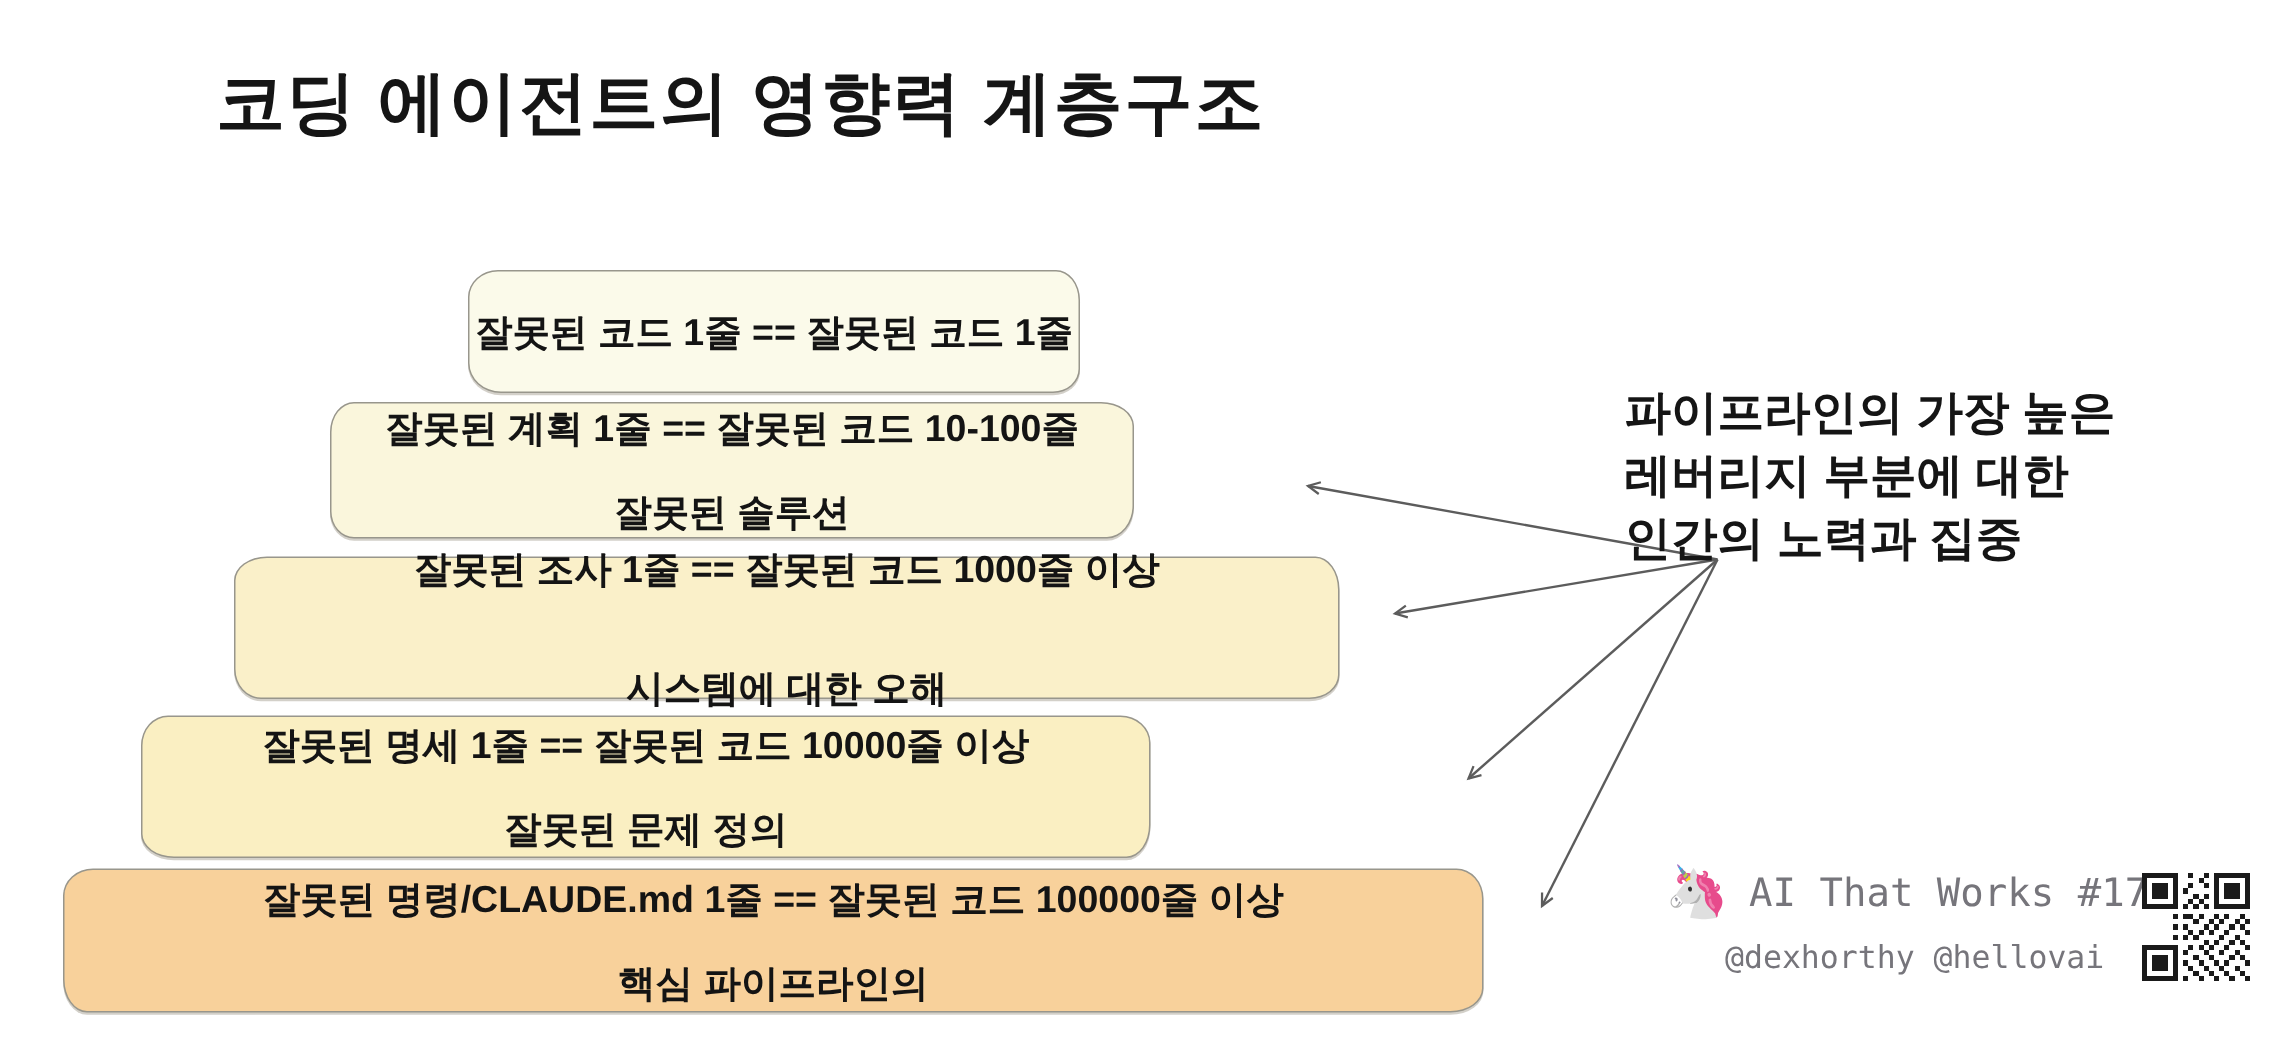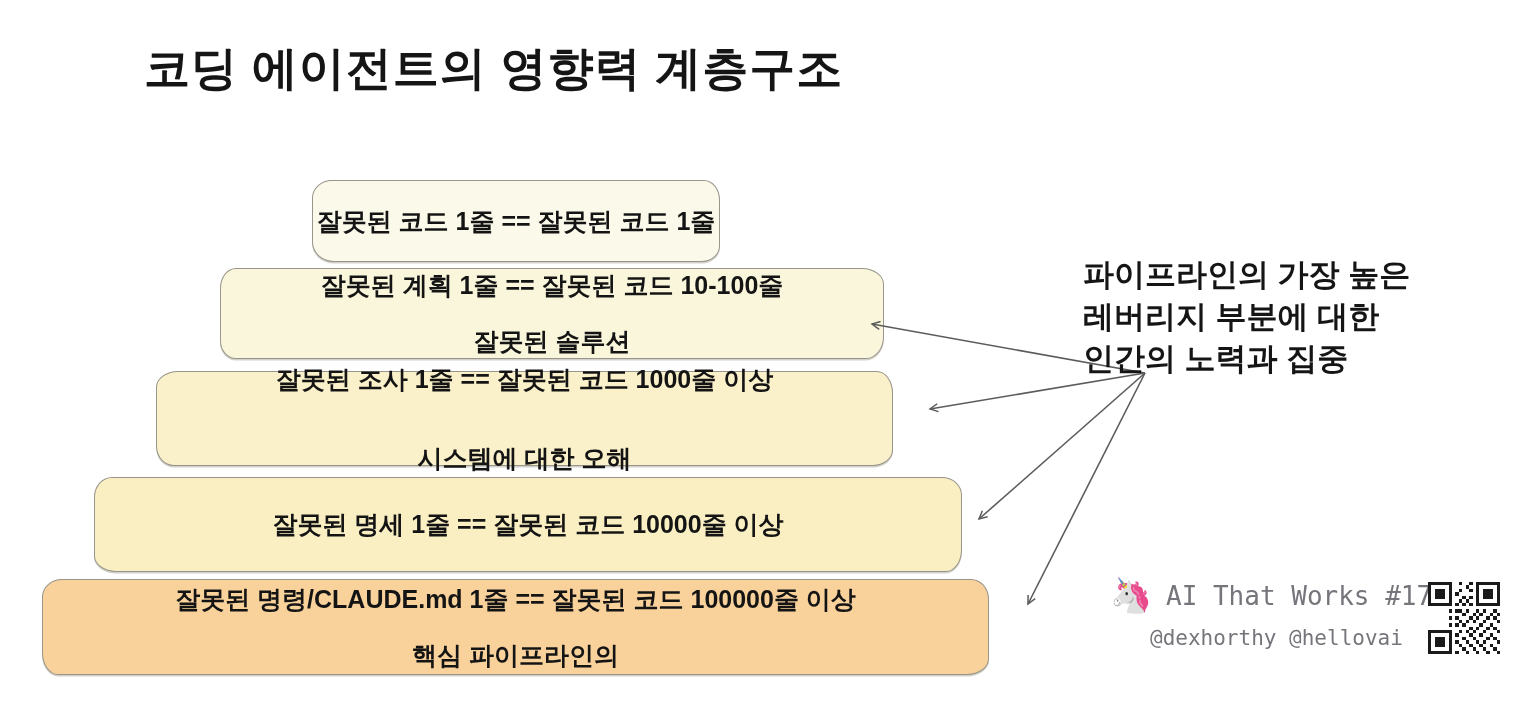--- a/index.html
+++ b/index.html
@@ -14,23 +14,23 @@
   .level{
     position:absolute;display:flex;flex-direction:column;align-items:center;justify-content:center;
     border:1.6px solid #98968c;box-sizing:border-box;
     box-shadow:0 1.5px 0 rgba(130,120,100,.35);
   }
   .level .eq,.level .sub{
     font-size:25px;font-weight:700;color:#141414;white-space:nowrap;text-align:center;
   }
   .two-line{gap:23px;}
   .level-1{left:296px;top:180px;width:408px;height:82px;background:#fbfaea;border-radius:20px 16px 18px 22px / 18px 20px 16px 20px;align-items:center;}
-  .level-2{left:204px;top:268px;width:664px;height:91px;background:#faf6dc;border-radius:16px 22px 18px 16px / 20px 16px 22px 18px;}
+  .level-2{left:204px;top:268px;width:536px;height:91px;background:#faf6dc;border-radius:16px 22px 18px 16px / 20px 16px 22px 18px;}
   .level-3{left:140px;top:371px;width:737px;height:95px;background:#faf0c9;border-radius:22px 16px 20px 18px / 16px 22px 16px 20px;gap:46px;}
-  .level-4{left:78px;top:477px;width:868px;height:95px;background:#faefc2;border-radius:18px 20px 16px 22px / 20px 18px 22px 16px;}
+  .level-4{left:78px;top:477px;width:673px;height:95px;background:#faefc2;border-radius:18px 20px 16px 22px / 20px 18px 22px 16px;}
   .level-5{left:26px;top:579px;width:947px;height:96px;background:#f8d19b;border-radius:20px 18px 22px 16px / 18px 20px 16px 22px;}
   .arrows{position:absolute;left:0;top:0;width:1520px;height:704px;pointer-events:none;}
   .annotation{
     position:absolute;left:1067px;top:254px;
     font-size:31px;font-weight:700;line-height:42px;color:#151515;white-space:nowrap;
   }
   .unicorn{position:absolute;left:1094px;top:576px;font-size:34px;line-height:38px;}
   .f-title{
     position:absolute;left:1150px;top:581px;
     font-family:"DejaVu Sans Mono","Liberation Mono",monospace;
@@ -59,20 +59,21 @@
     <div class="sub">잘못된 솔루션</div>
   </div>
 
   <div class="level level-3 two-line">
     <div class="eq">잘못된 조사 1줄 == 잘못된 코드 1000줄 이상</div>
     <div class="sub">시스템에 대한 오해</div>
   </div>
 
   <div class="level level-4 two-line">
     <div class="eq">잘못된 명세 1줄 == 잘못된 코드 10000줄 이상</div>
+    <div class="sub">잘못된 문제 정의</div>
   </div>
 
   <div class="level level-5 two-line">
     <div class="eq">잘못된 명령/CLAUDE.md 1줄 == 잘못된 코드 100000줄 이상</div>
     <div class="sub">핵심 파이프라인의</div>
   </div>
 
   <svg class="arrows" viewBox="0 0 1520 704" xmlns="http://www.w3.org/2000/svg">
     <defs>
       <marker id="ah" markerWidth="12" markerHeight="12" refX="9" refY="5" orient="auto" markerUnits="userSpaceOnUse">

